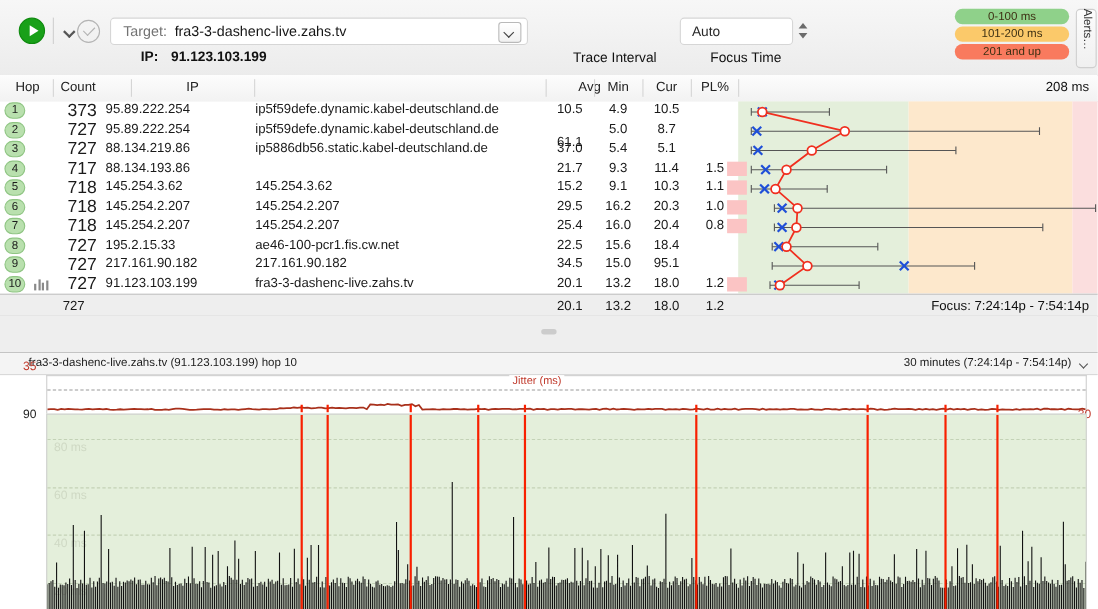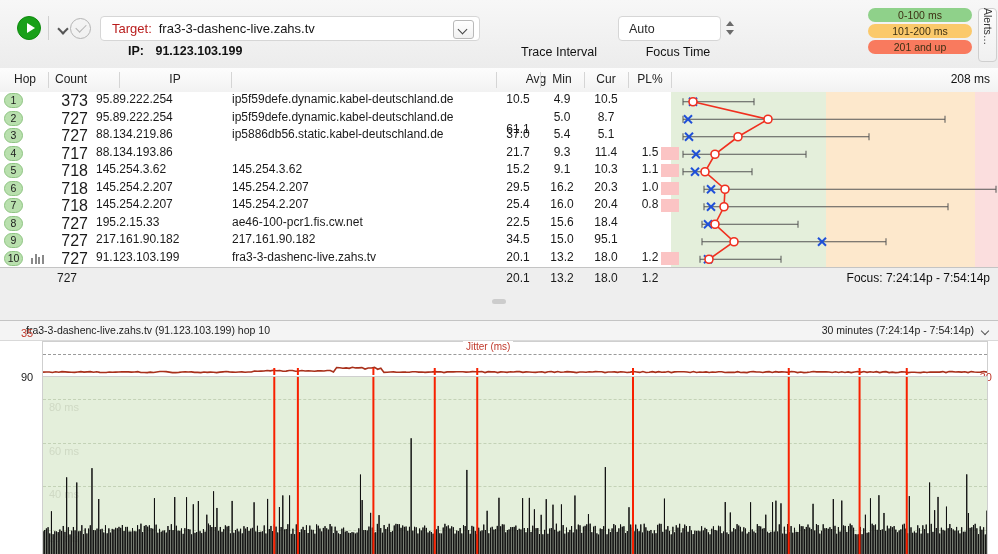--- a/index.html
+++ b/index.html
@@ -23,21 +23,21 @@
   .chev-sm:after{content:"";position:absolute;left:3px;top:4px;width:6px;height:6px;
     border-right:2px solid #555;border-bottom:2px solid #555;transform:rotate(45deg);}
   .check-circle{position:absolute;left:70px;top:18px;width:21px;height:21px;border-radius:50%;
     border:1.6px solid #b4b4b4;box-sizing:border-box;}
   .check-circle:after{content:"";position:absolute;left:5px;top:5px;width:9px;height:5px;
     border-left:1.8px solid #b4b4b4;border-bottom:1.8px solid #b4b4b4;transform:rotate(-45deg);}
 
   .target-field{position:absolute;left:100px;top:16px;width:380px;height:25px;
     background:#fff;border:1px solid #d6d6d6;border-radius:4px;box-sizing:border-box;
     display:flex;align-items:center;}
-  .target-label{color:#b91c1c;font-size:13px;margin-left:11px;}
+  .target-label{color:#737373;font-size:13px;margin-left:11px;}
   .target-value{color:#151515;font-size:13px;margin-left:7px;}
   .target-chev{position:absolute;right:5px;top:3px;width:19px;height:17px;border:1px solid #b9b9b9;
     border-radius:3px;background:linear-gradient(#fff,#f1f1f1);}
   .target-chev:after{content:"";position:absolute;left:5px;top:5px;width:6px;height:6px;
     border-right:1.6px solid #444;border-bottom:1.6px solid #444;transform:rotate(45deg);}
   .ip-line{position:absolute;left:128px;top:44px;font-size:12.5px;font-weight:bold;color:#111;}
   .ip-line span.v{font-weight:bold;margin-left:8px;}
 
   .spin-group{position:absolute;top:16px;}
   .spin-field{height:25px;background:#fff;border:1px solid #d6d6d6;border-radius:4px;

